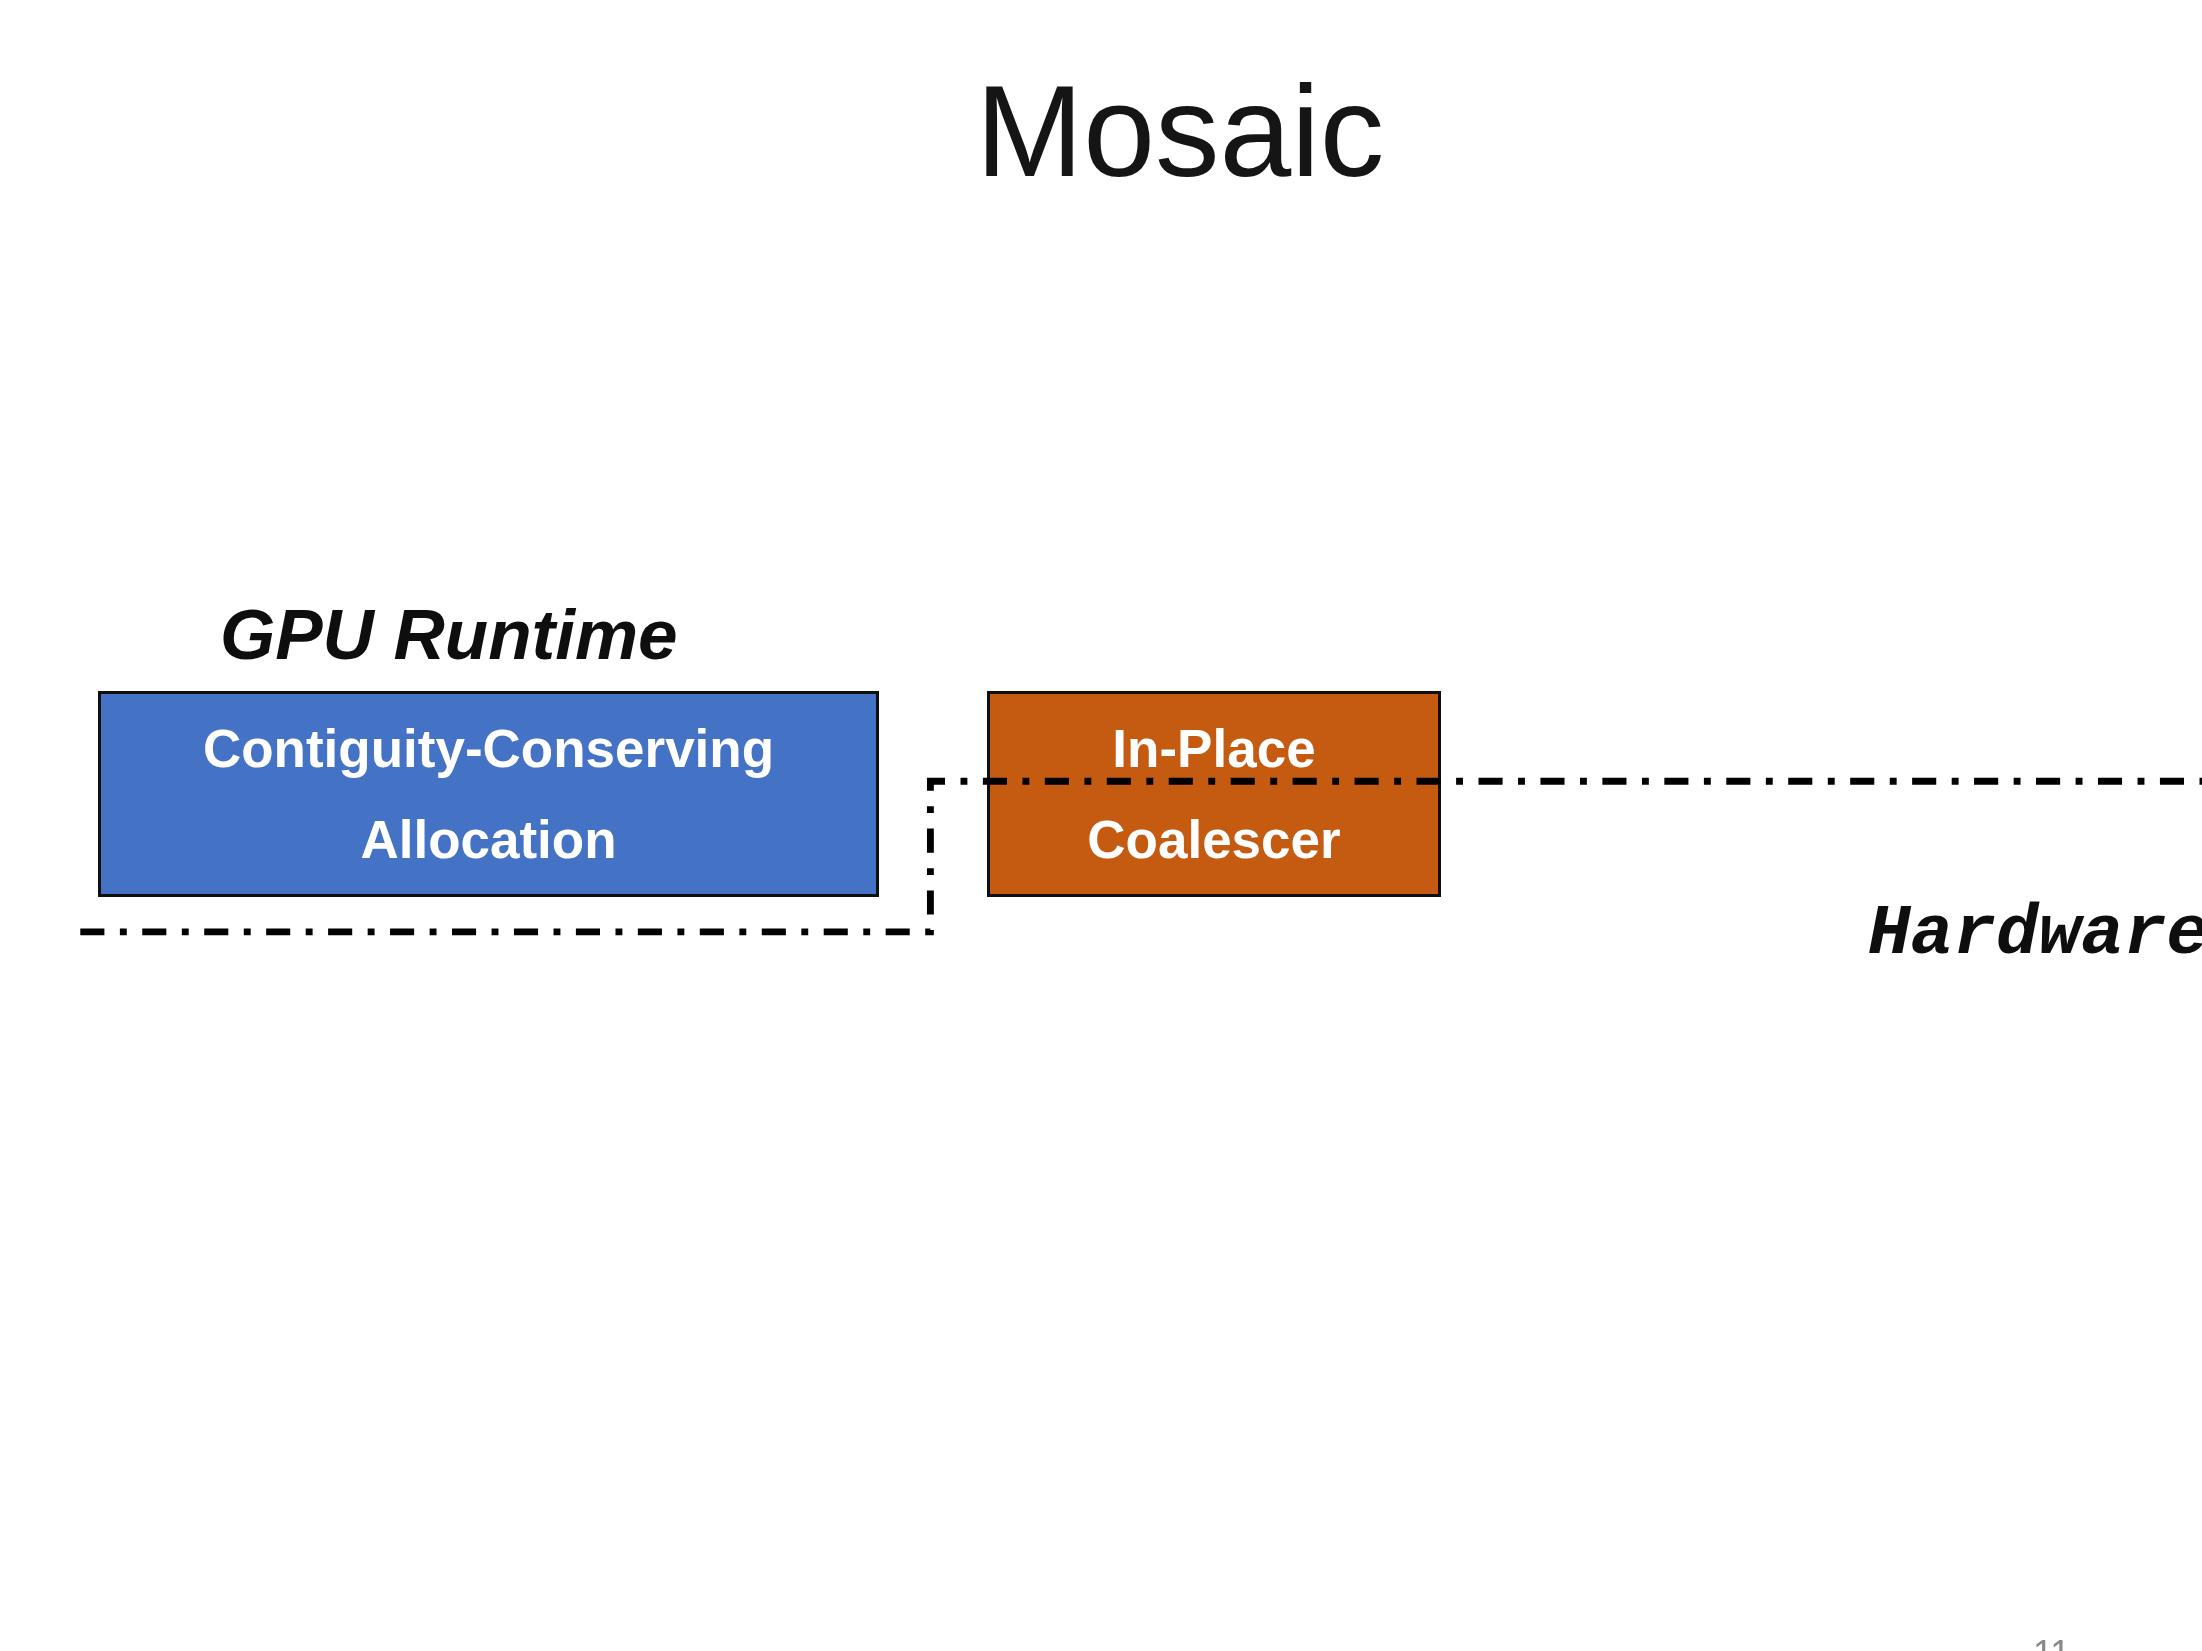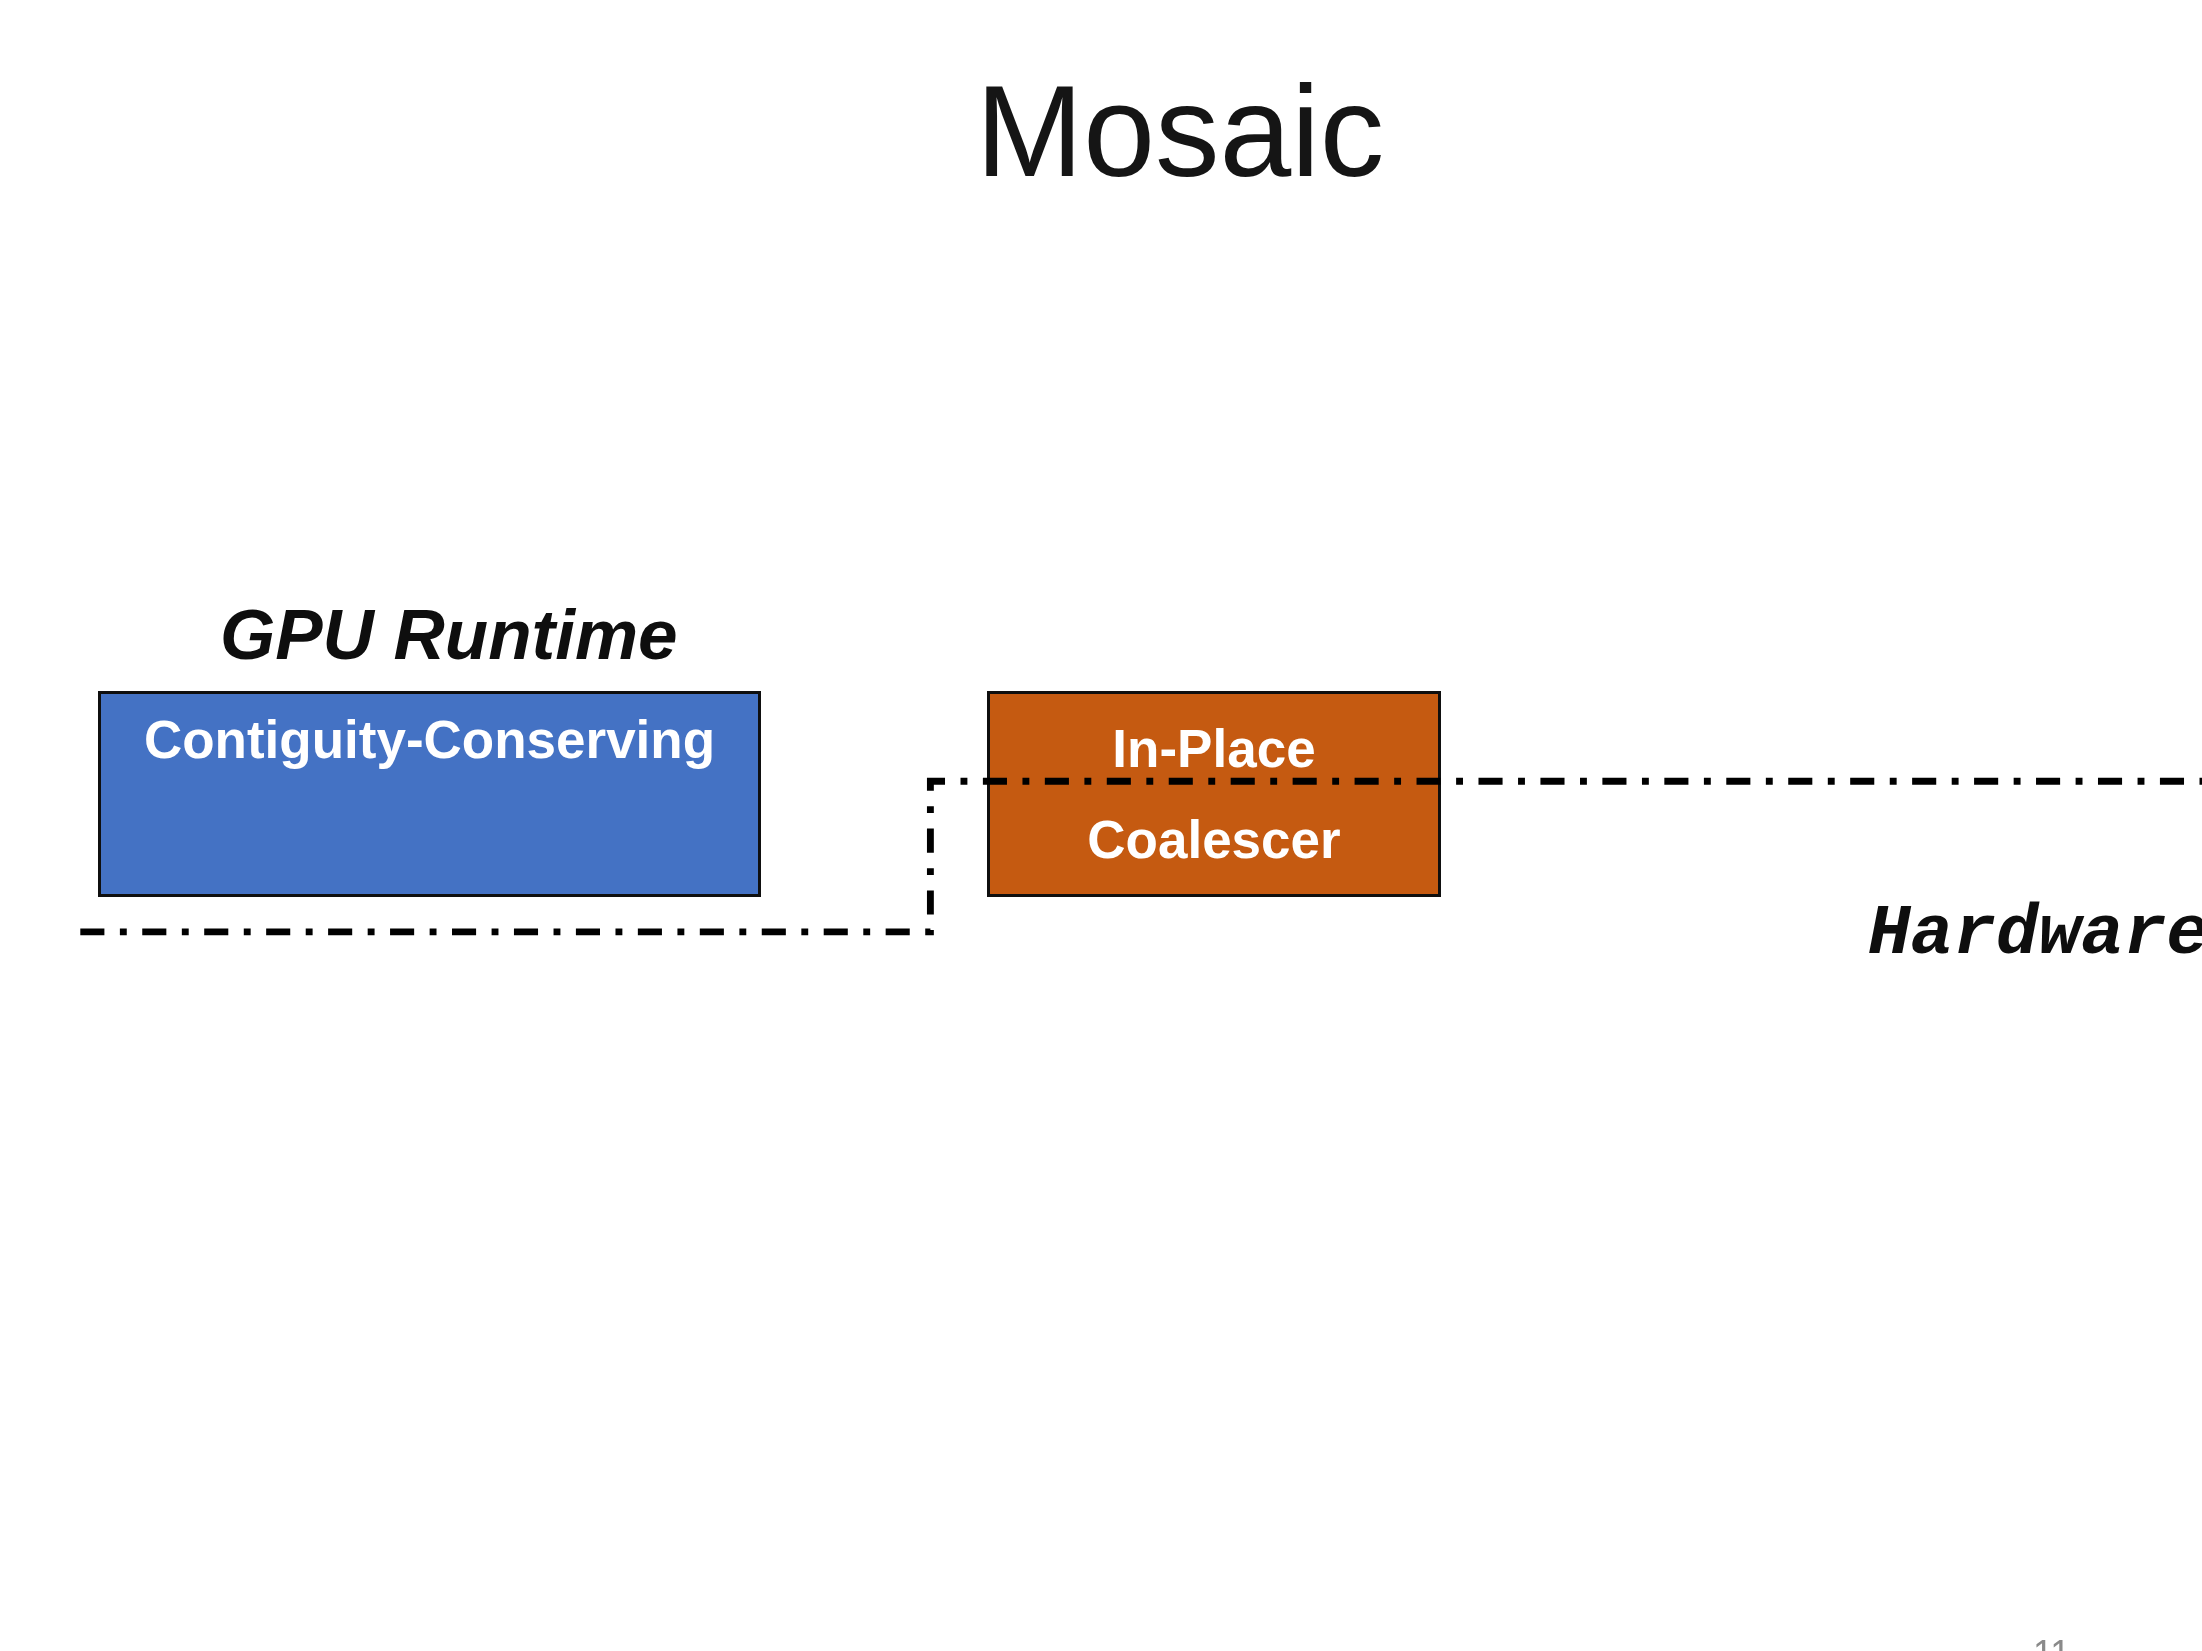--- a/index.html
+++ b/index.html
@@ -51,23 +51,22 @@
     justify-content: center;
     text-align: center;
     color: #ffffff;
     font-weight: bold;
     font-size: 53px;
     line-height: 91px;
     white-space: nowrap;
   }
   .box-allocation {
     left: 54px;
-    width: 663px;
+    width: 781px;
     background: #4472C4;
-    justify-content: space-between;
   }
   .box-coalescer {
     left: 943px;
     width: 454px;
     background: #C55A11;
     text-align: center;
   }
   .boundary-svg {
     position: absolute;
     left: 0;
@@ -89,20 +88,21 @@
 <body>
 
 <div class="slide">
 
   <div class="slide-title">Mosaic</div>
 
   <div class="layer-label label-runtime">GPU Runtime</div>
 
   <div class="diagram-box box-allocation">
     <span>Contiguity-Conserving</span>
+    <span>Allocation</span>
   </div>
 
   <div class="diagram-box box-coalescer">
     <span>In-Place</span>
     <span>Coalescer</span>
   </div>
 
   <svg class="boundary-svg" viewBox="0 0 2560 1920" xmlns="http://www.w3.org/2000/svg">
     <path d="M 42 1083 H 1030 V 908 H 2556" fill="none" stroke="#000000" stroke-width="8" stroke-dasharray="28 18 8 18"></path>
   </svg>

